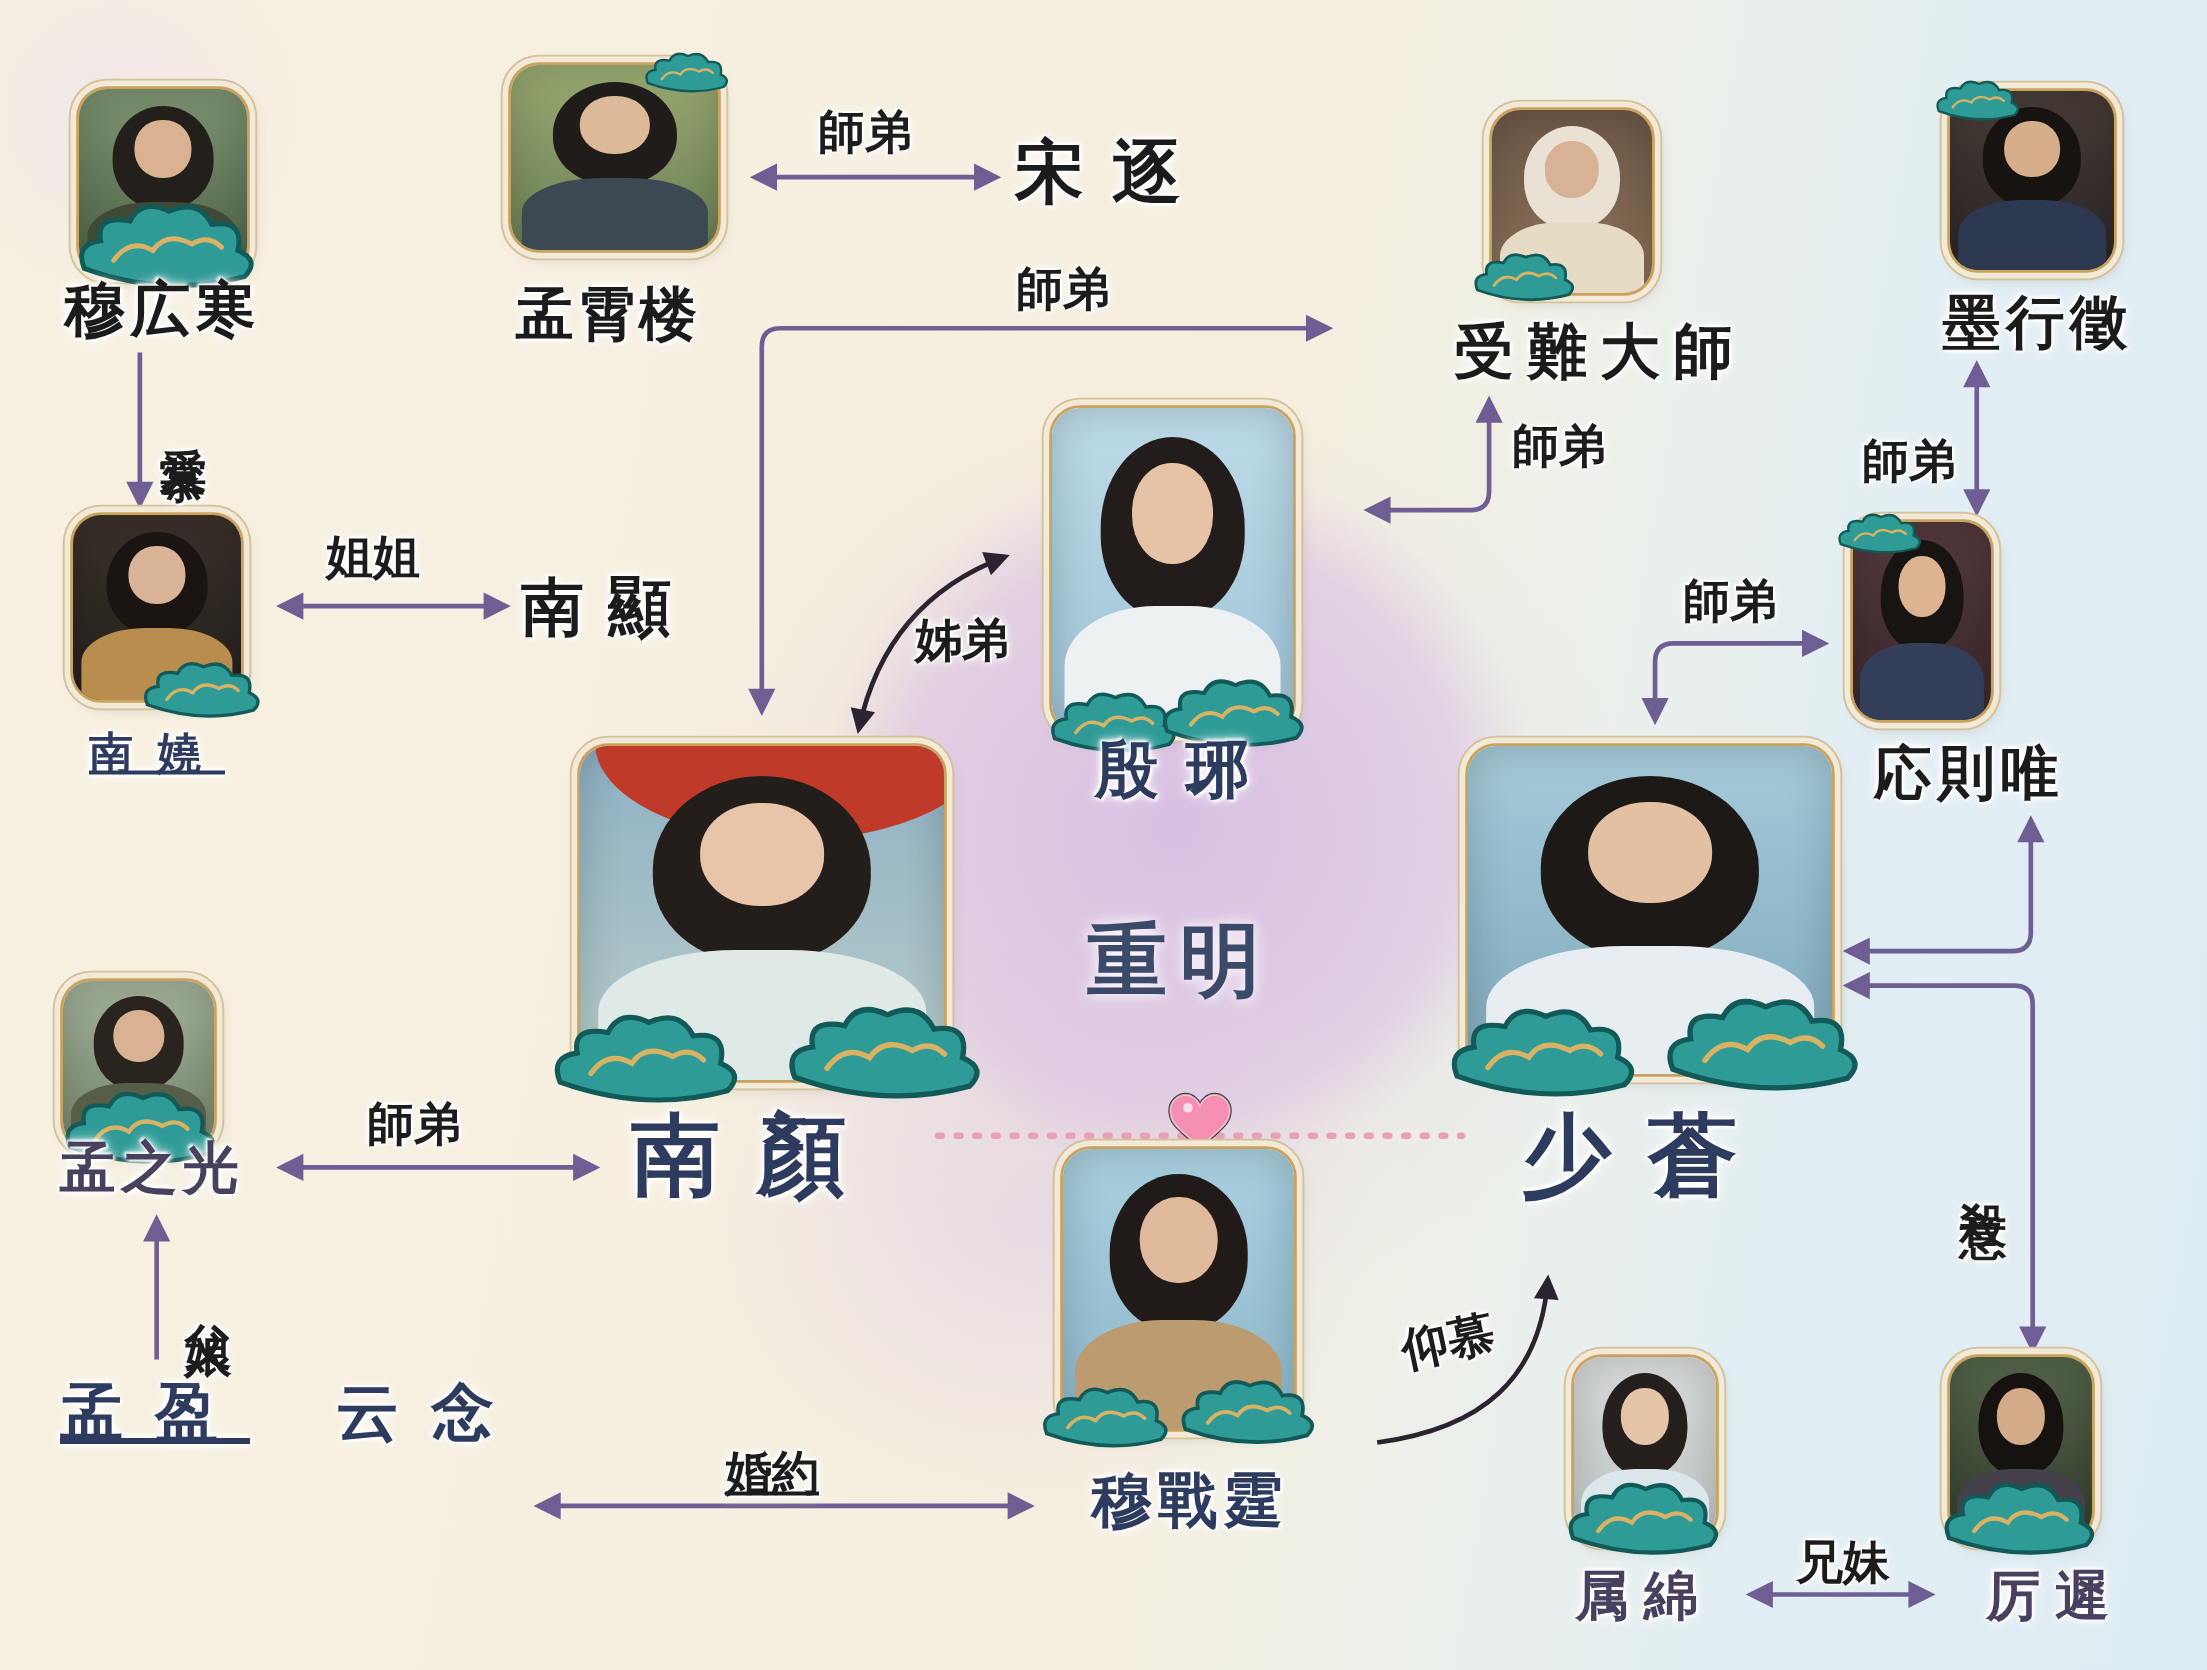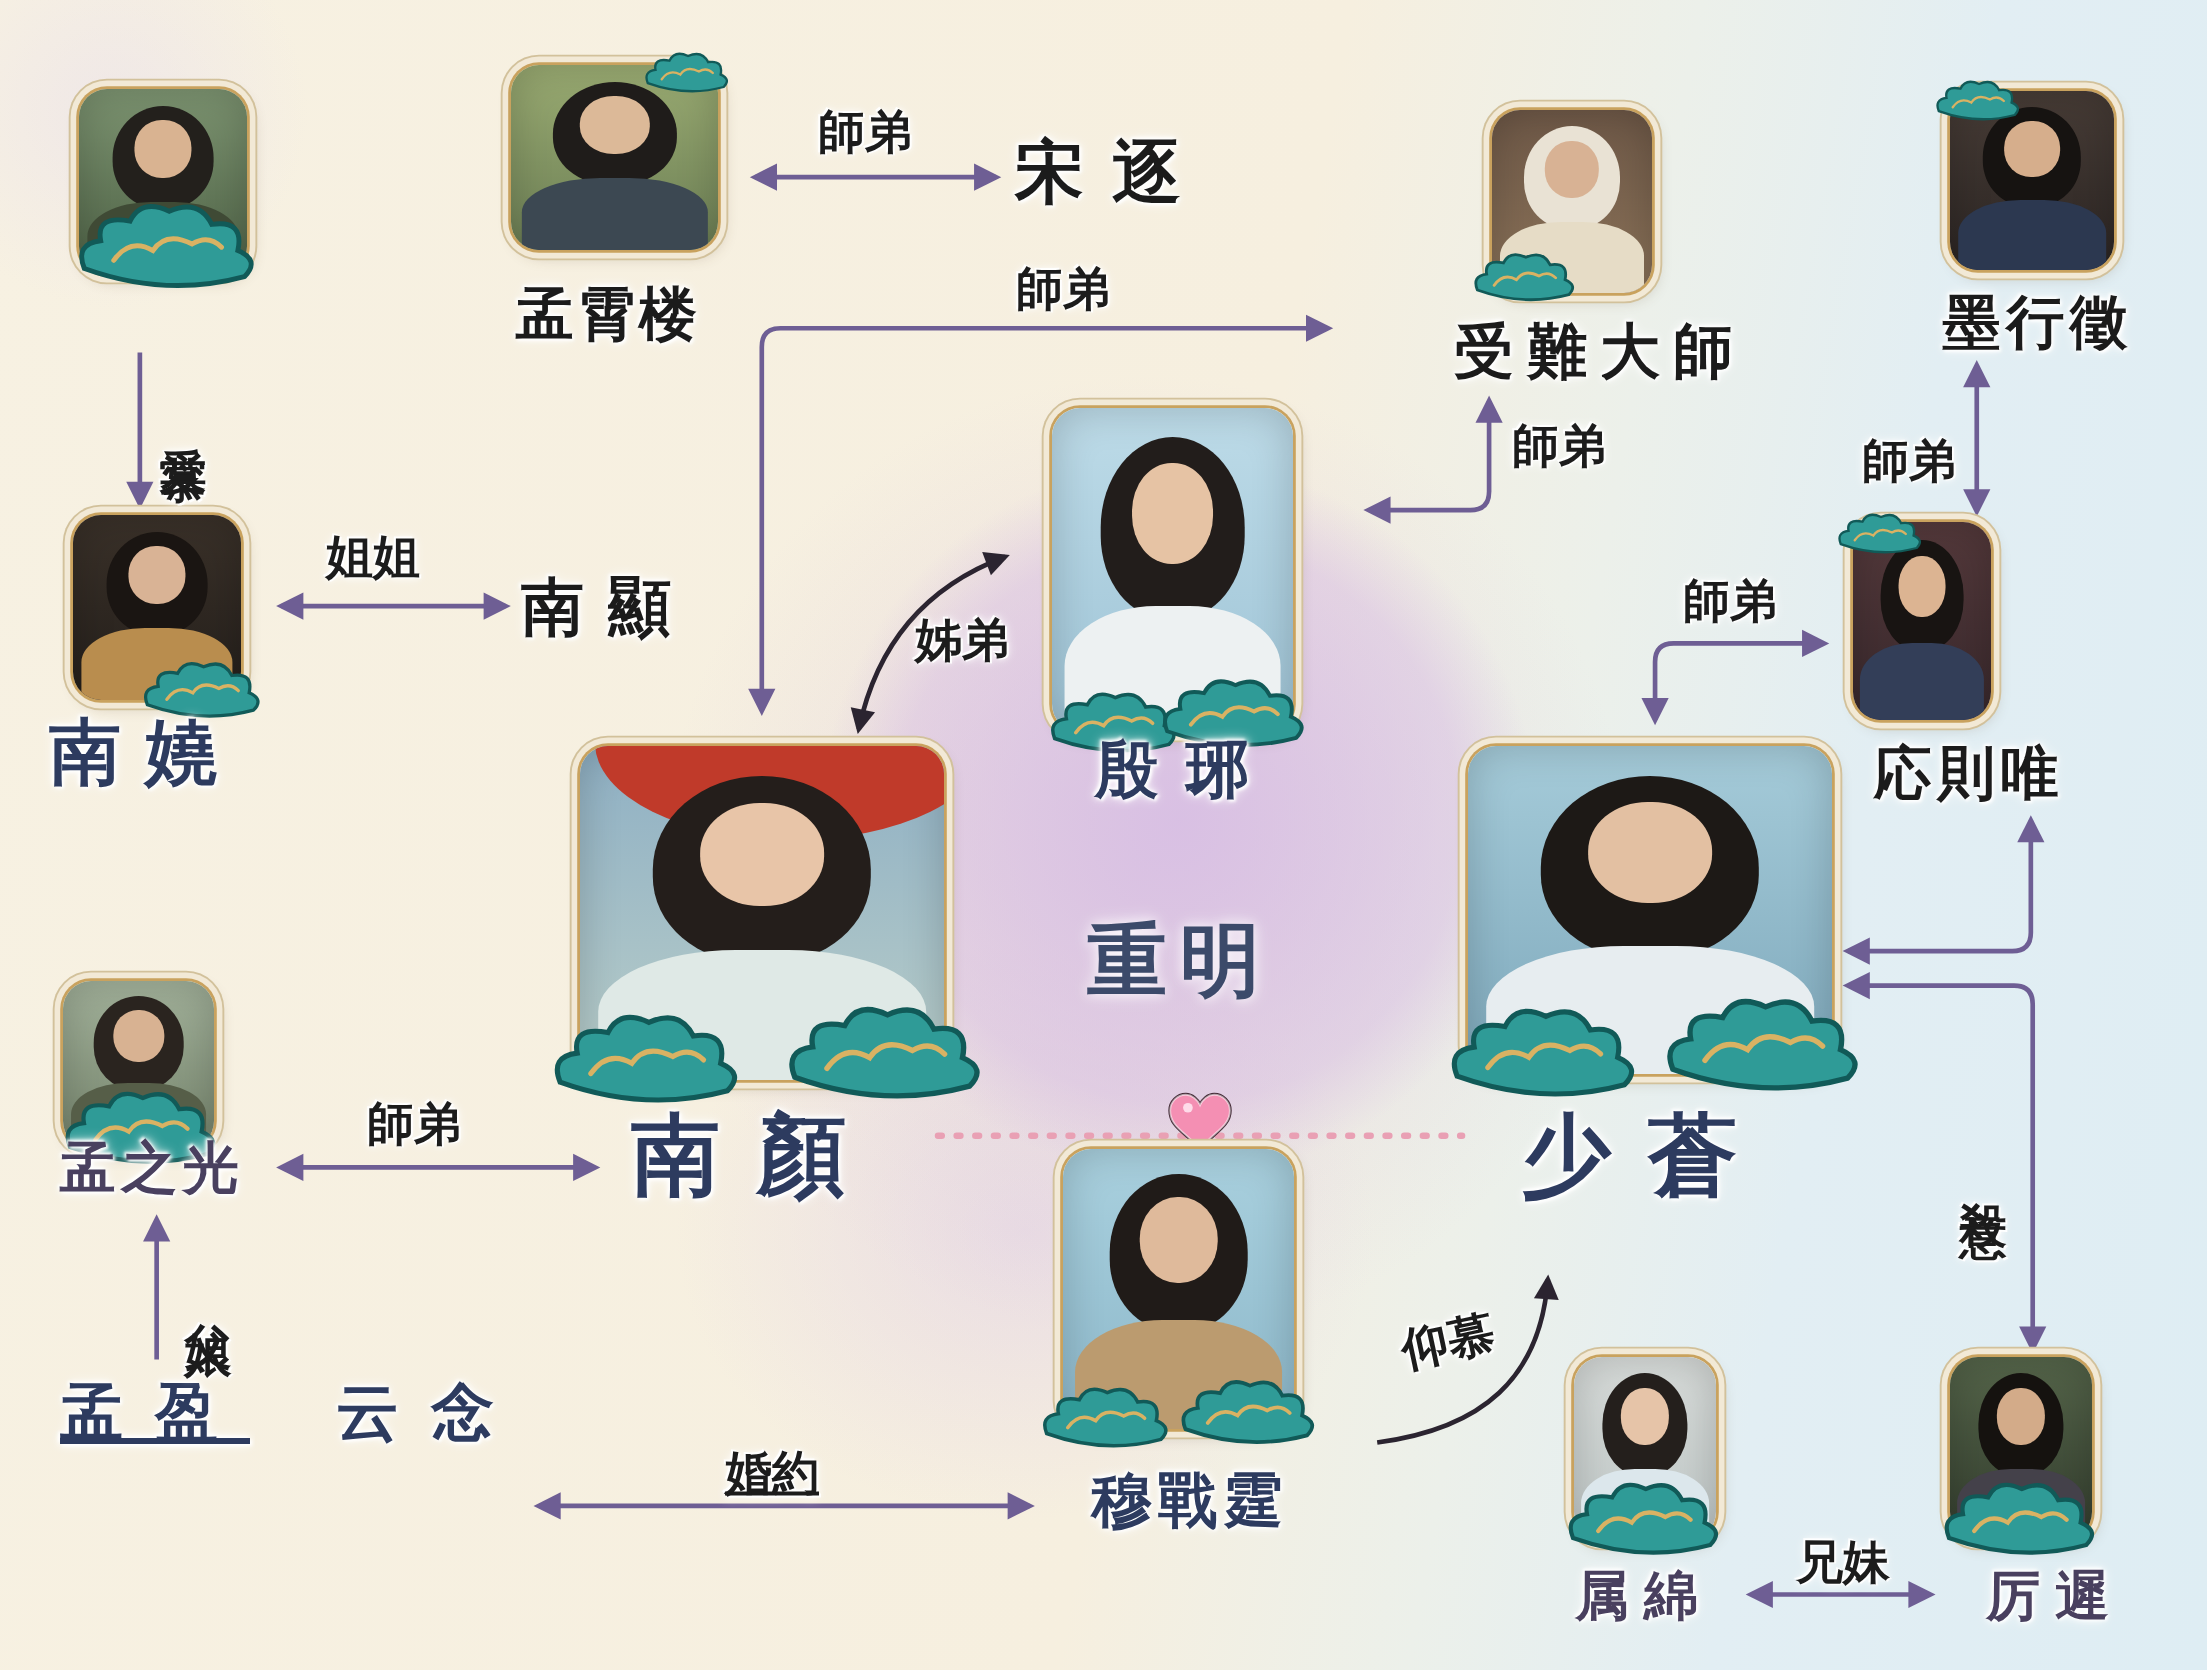--- a/index.html
+++ b/index.html
@@ -244,25 +244,26 @@
     <div class="portrait" style="--bg1:#55654a;--bg2:#333d2e;--hair:#15120f;--skin:#d3ab89;--robe:#44414a;">
         <div class="hair"></div>
         <div class="face"></div>
         <div class="body"></div>
       </div>
     <svg class="cloud" style="left:-15px;bottom:-18.6px;width:168px;height:84px;" viewBox="0 0 180 90" width="168" height="84">
         <use href="#cloudsym"></use>
       </svg>
   </div>
 
+  <div class="pname black" style="left:163px;top:310px;font-size:60px;letter-spacing:5.6px;">穆広寒</div>
   <div class="pname black" style="left:608px;top:315px;font-size:58px;letter-spacing:3.7px;">孟霄楼</div>
   <div class="pname black" style="left:1112px;top:173px;font-size:69px;letter-spacing:28px;">宋逐</div>
   <div class="pname black" style="left:1600px;top:352px;font-size:60px;letter-spacing:13px;">受難大師</div>
   <div class="pname black" style="left:2038px;top:323px;font-size:58px;letter-spacing:5.6px;">墨行徵</div>
-  <div class="pname navy" style="left:145px;top:753px;font-size:72px;letter-spacing:24px;">南嬈</div>
+  <div class="pname navy" style="left:157px;top:753px;font-size:44px;letter-spacing:24px;text-decoration:underline;">南嬈</div>
   <div class="pname black" style="left:608px;top:608px;font-size:63px;letter-spacing:24px;">南顯</div>
   <div class="pname navy" style="left:1186px;top:770px;font-size:63px;letter-spacing:28px;">殷琊</div>
   <div class="pname black" style="left:1969px;top:774px;font-size:58px;letter-spacing:5.6px;">応則唯</div>
   <div class="pname navy" style="left:757px;top:1156px;font-size:89px;letter-spacing:37px;font-family:Liberation Serif, serif;">南顏</div>
   <div class="pname navy" style="left:1648px;top:1156px;font-size:89px;letter-spacing:37px;">少蒼</div>
   <div class="pname purple" style="left:152px;top:1169px;font-size:56px;letter-spacing:5.6px;">孟之光</div>
   <div class="pname navy" style="left:155px;top:1413px;font-size:63px;letter-spacing:32px;text-decoration:underline;">孟盈</div>
   <div class="pname navy" style="left:431px;top:1413px;font-size:63px;letter-spacing:32px;">云念</div>
   <div class="pname navy" style="left:1190px;top:1501px;font-size:60px;letter-spacing:5.6px;">穆戰霆</div>
   <div class="pname purple" style="left:1644px;top:1596px;font-size:54px;letter-spacing:15px;">属綿</div>

